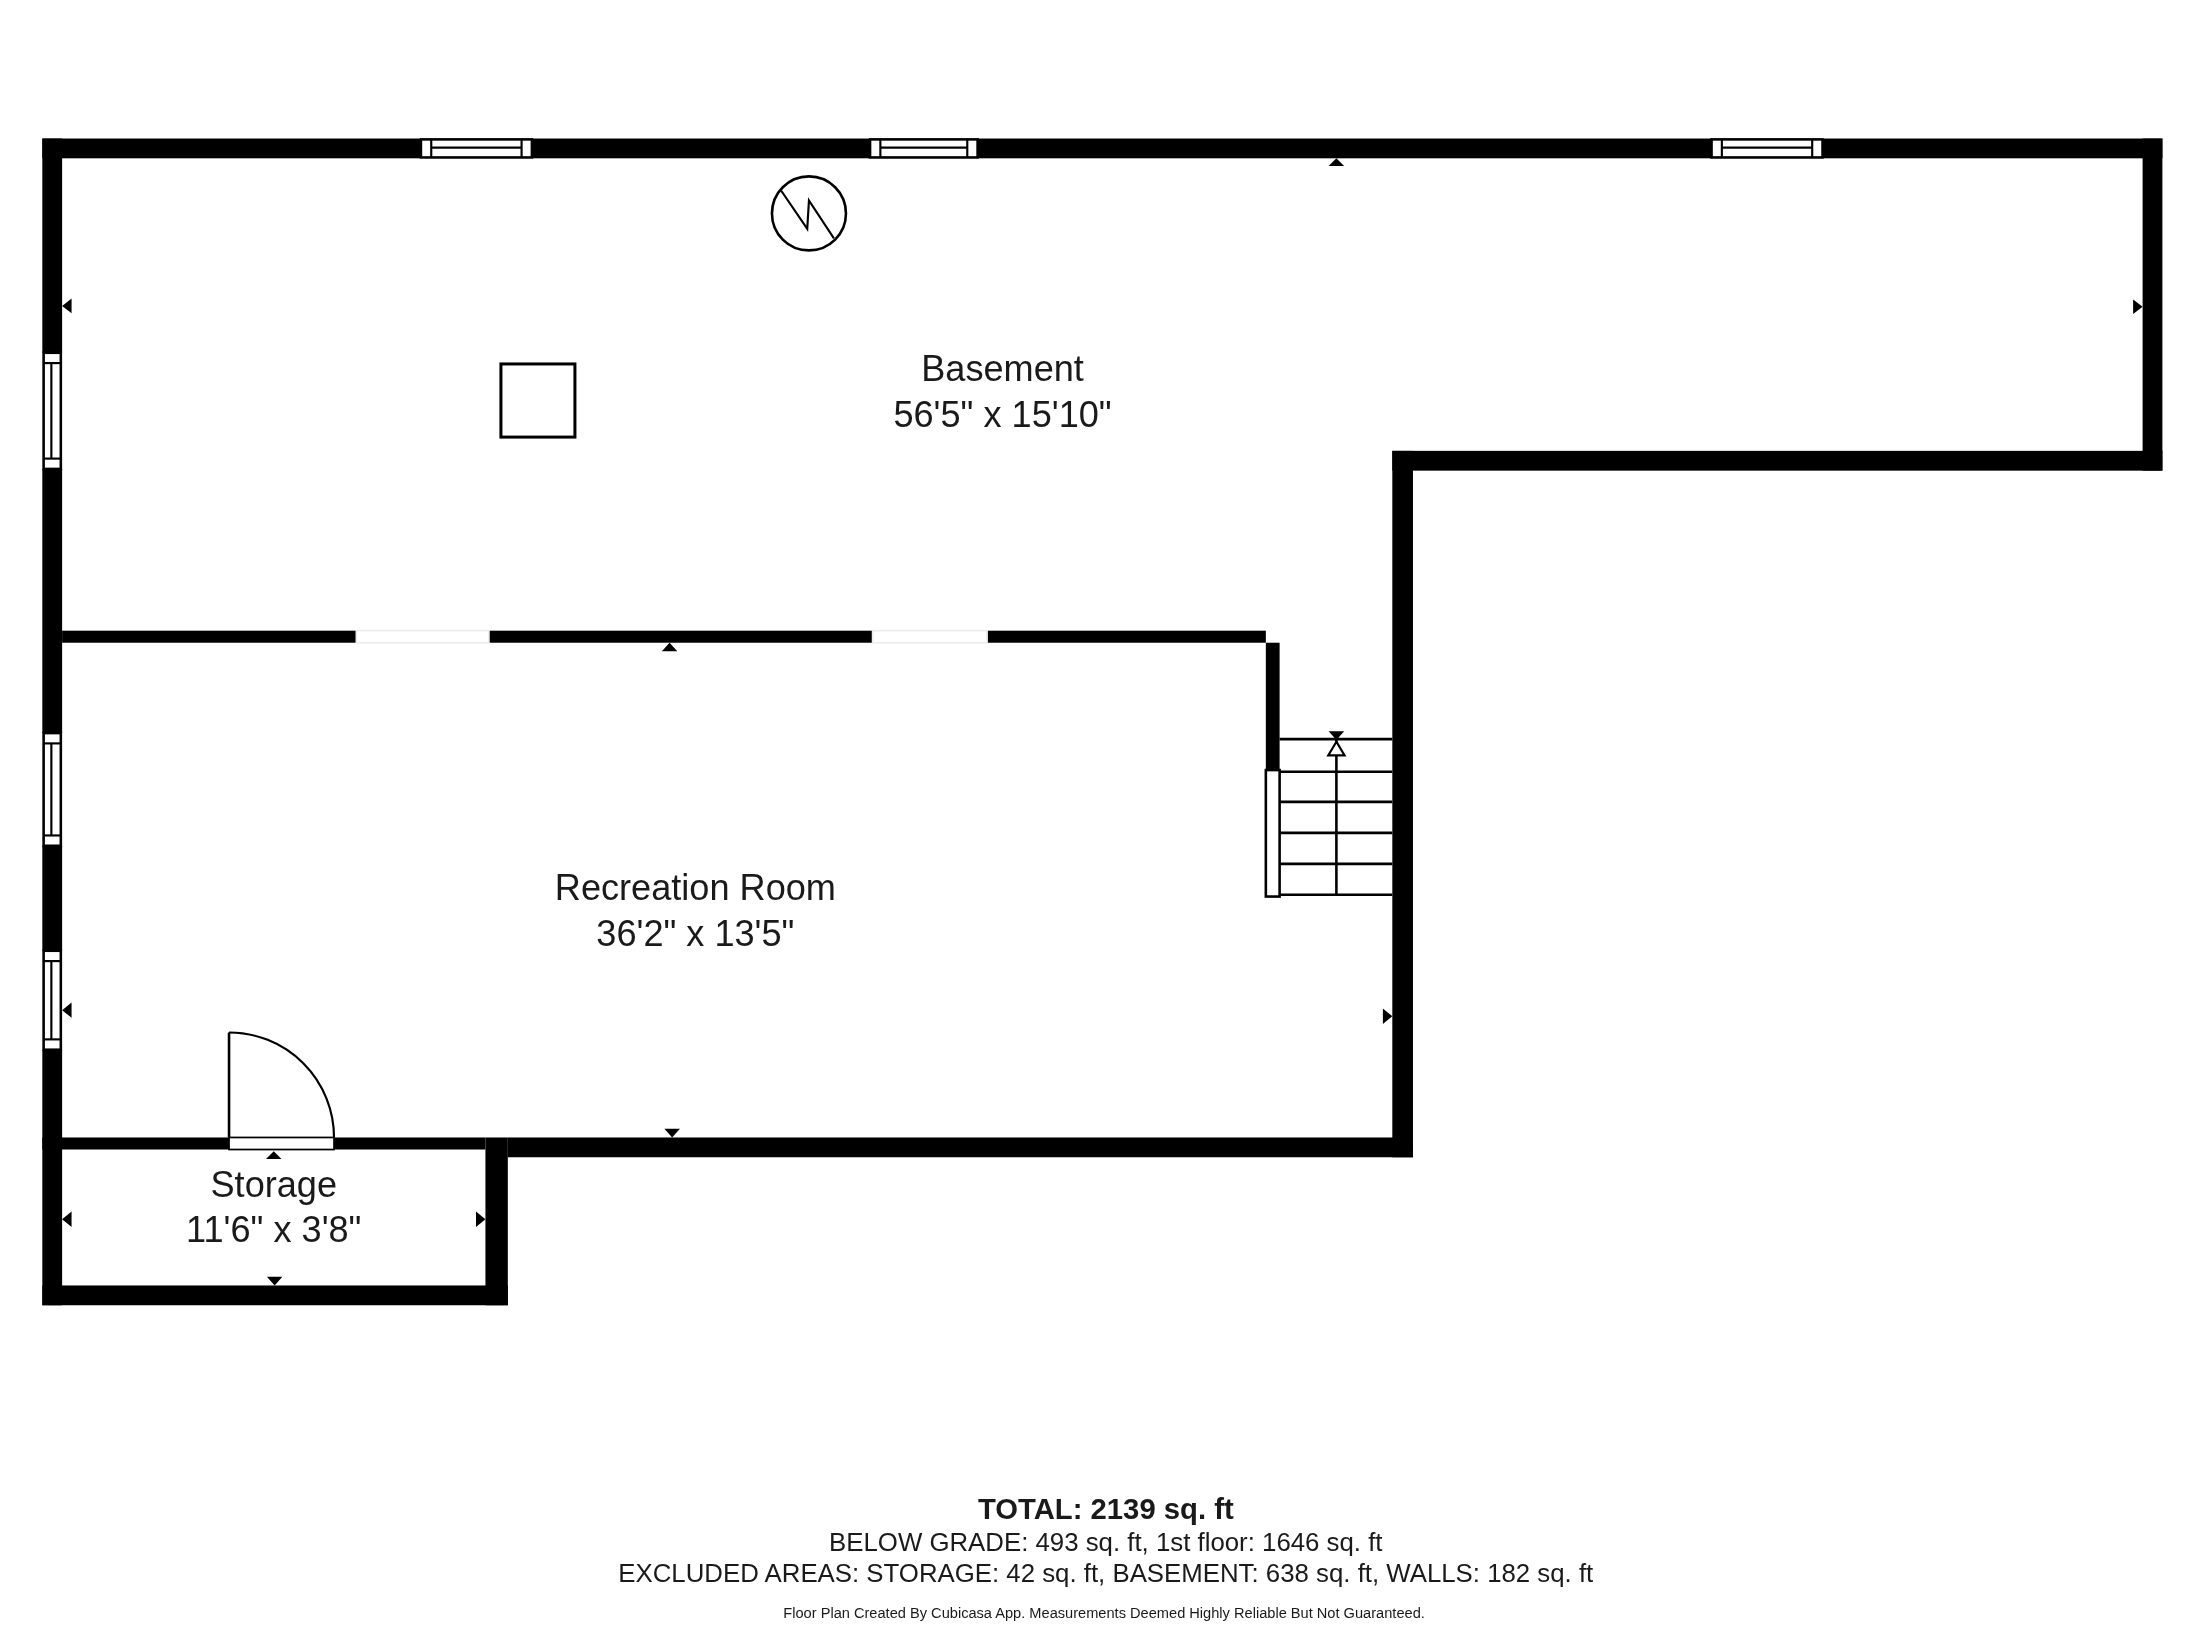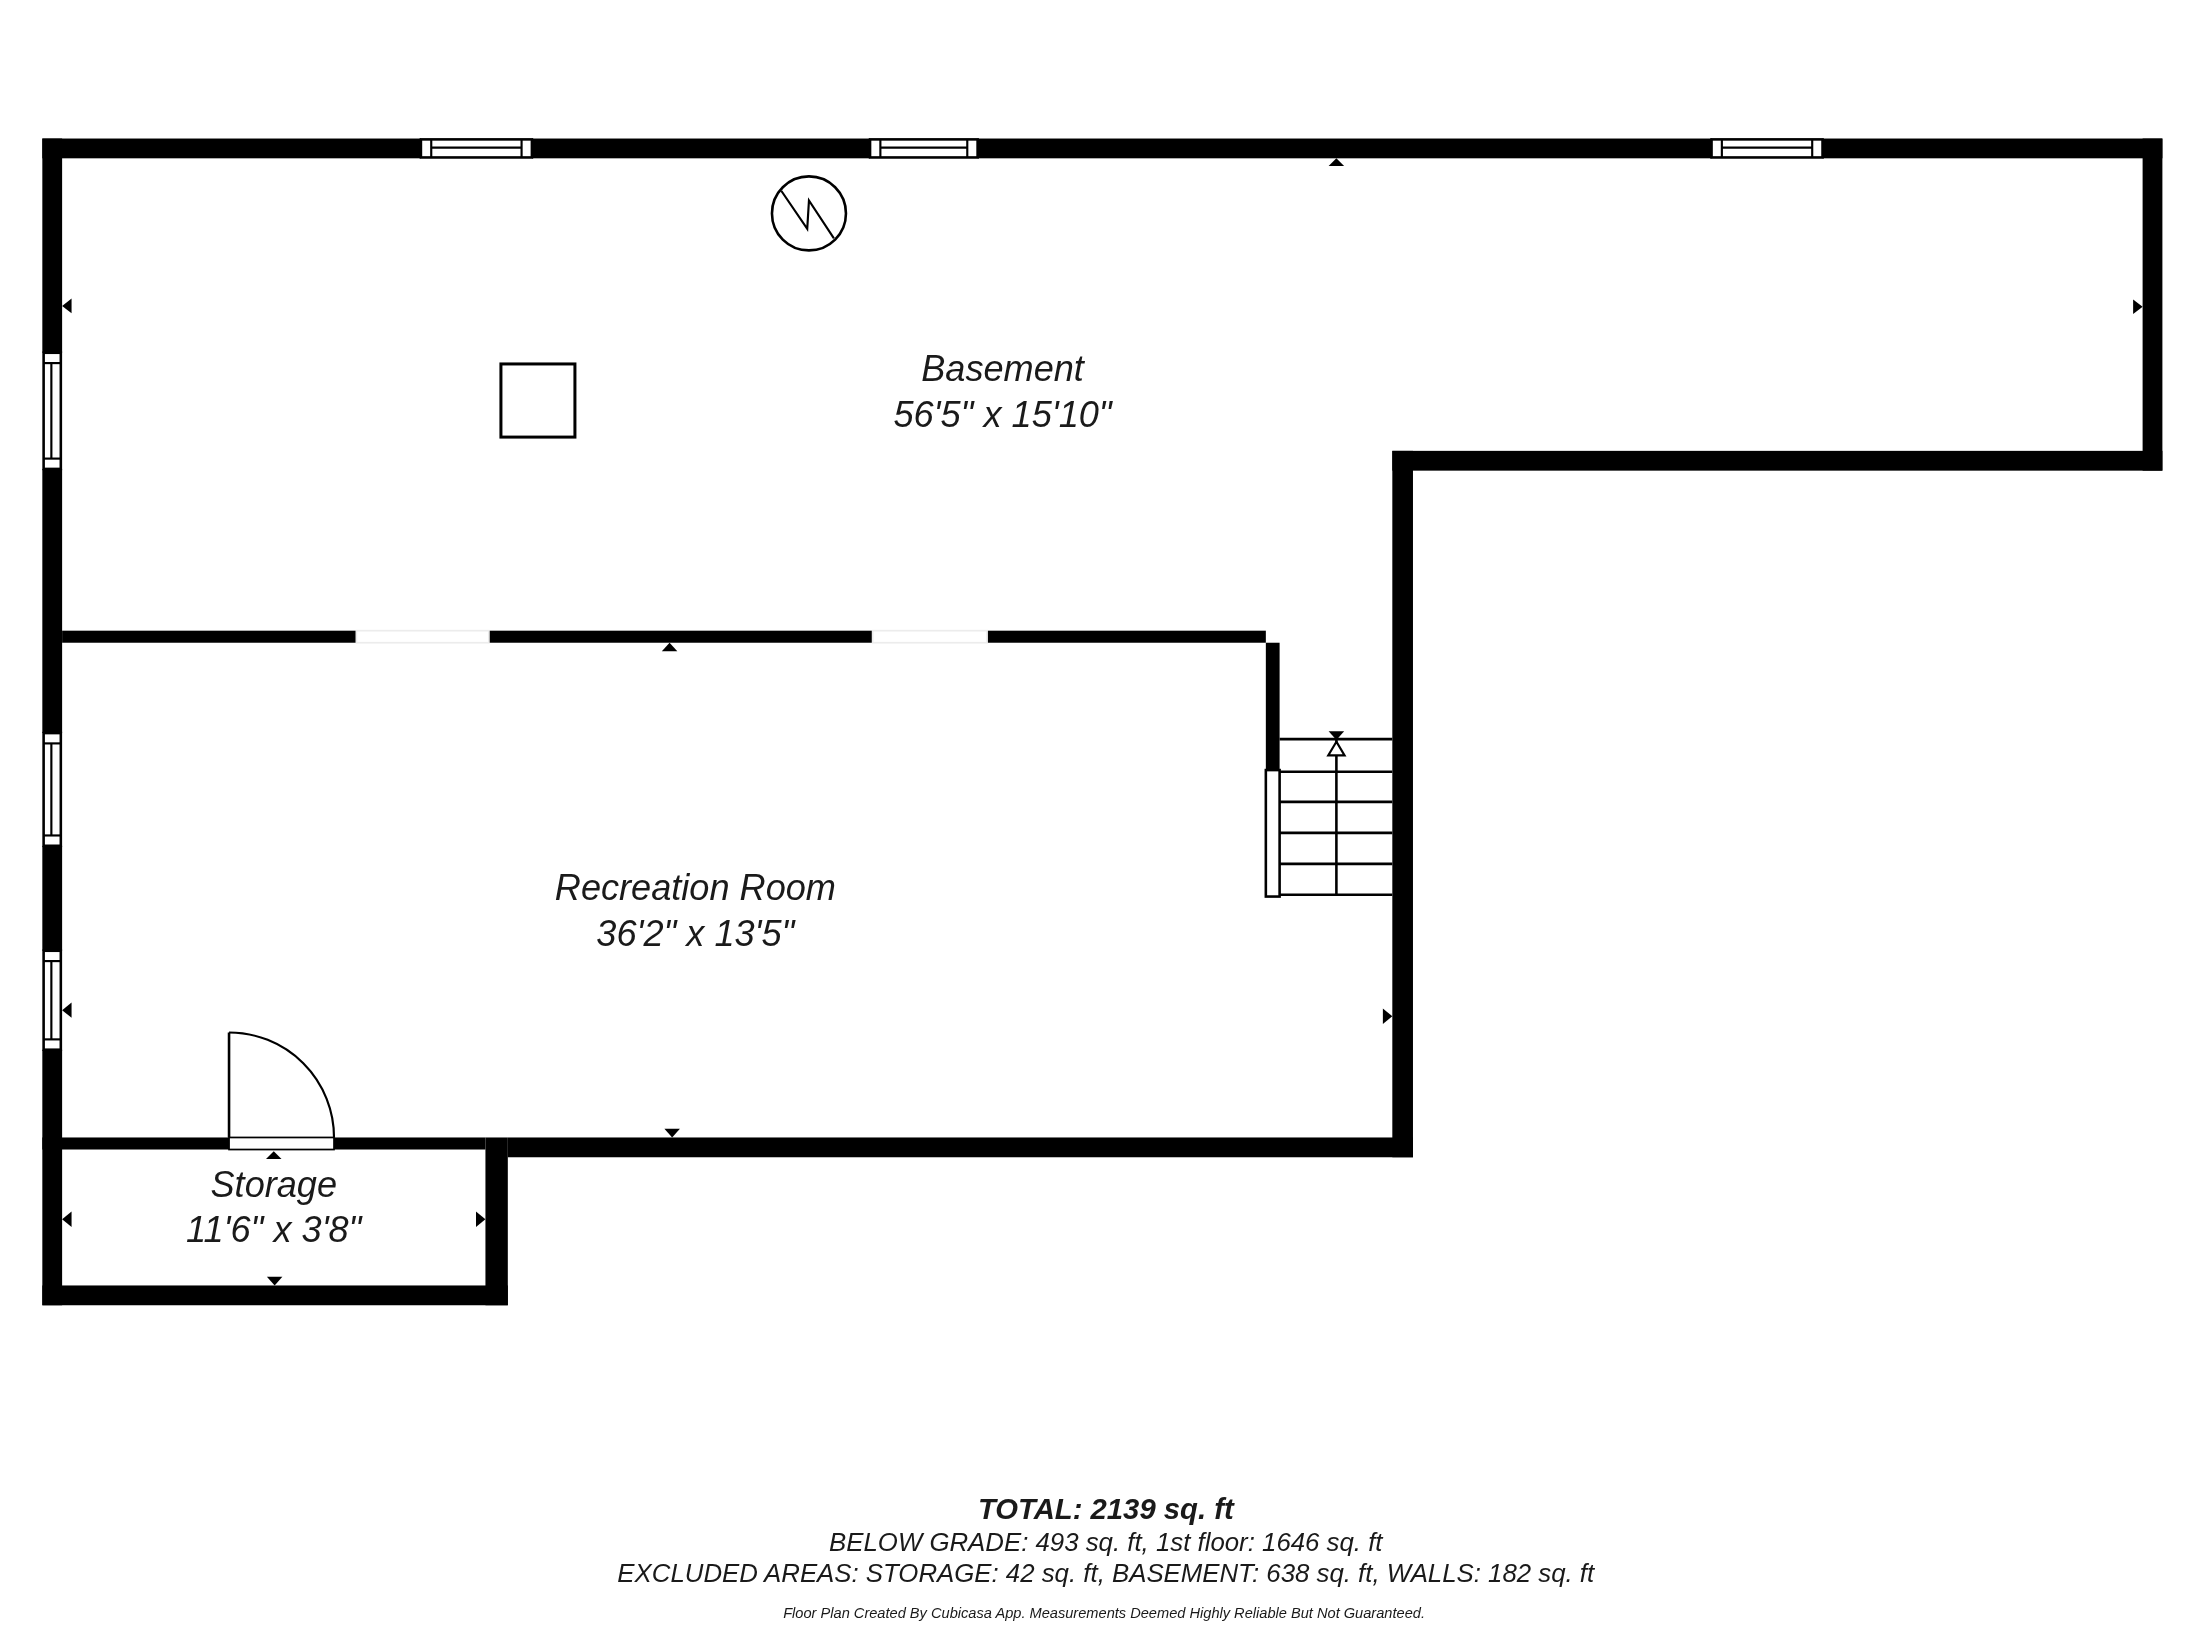--- a/index.html
+++ b/index.html
@@ -8,21 +8,21 @@
     --color-background:#ffffff;
     --color-opening_stroke:#ececec;
   }
   html,body{margin:0;padding:0;}
   body{
     width:2203px;height:1652px;
     background:var(--color-background);
     font-family:"Liberation Sans",sans-serif;
     overflow:hidden;
   }
-  .page{position:relative;width:2203px;height:1404px;font-style:italic;}
+  .page{position:relative;width:2203px;height:1404px;}
   svg{position:absolute;left:0;top:0;}
   .wall{fill:var(--color-wall);stroke:none;}
   .win{fill:#ffffff;stroke:var(--color-wall);stroke-width:3;}
   .ln{stroke:var(--color-wall);stroke-width:2.5;fill:none;}
   .ln3{stroke:var(--color-wall);stroke-width:3;fill:none;}
   .opening{fill:#ffffff;stroke:var(--color-opening_stroke);stroke-width:2;}
   .arrow{fill:var(--color-wall);stroke:none;}
   .outline{fill:#ffffff;stroke:var(--color-wall);}
   .lbl{fill:var(--color-text);text-anchor:middle;}
   .room-name,.room-dims{font-size:42px;}

